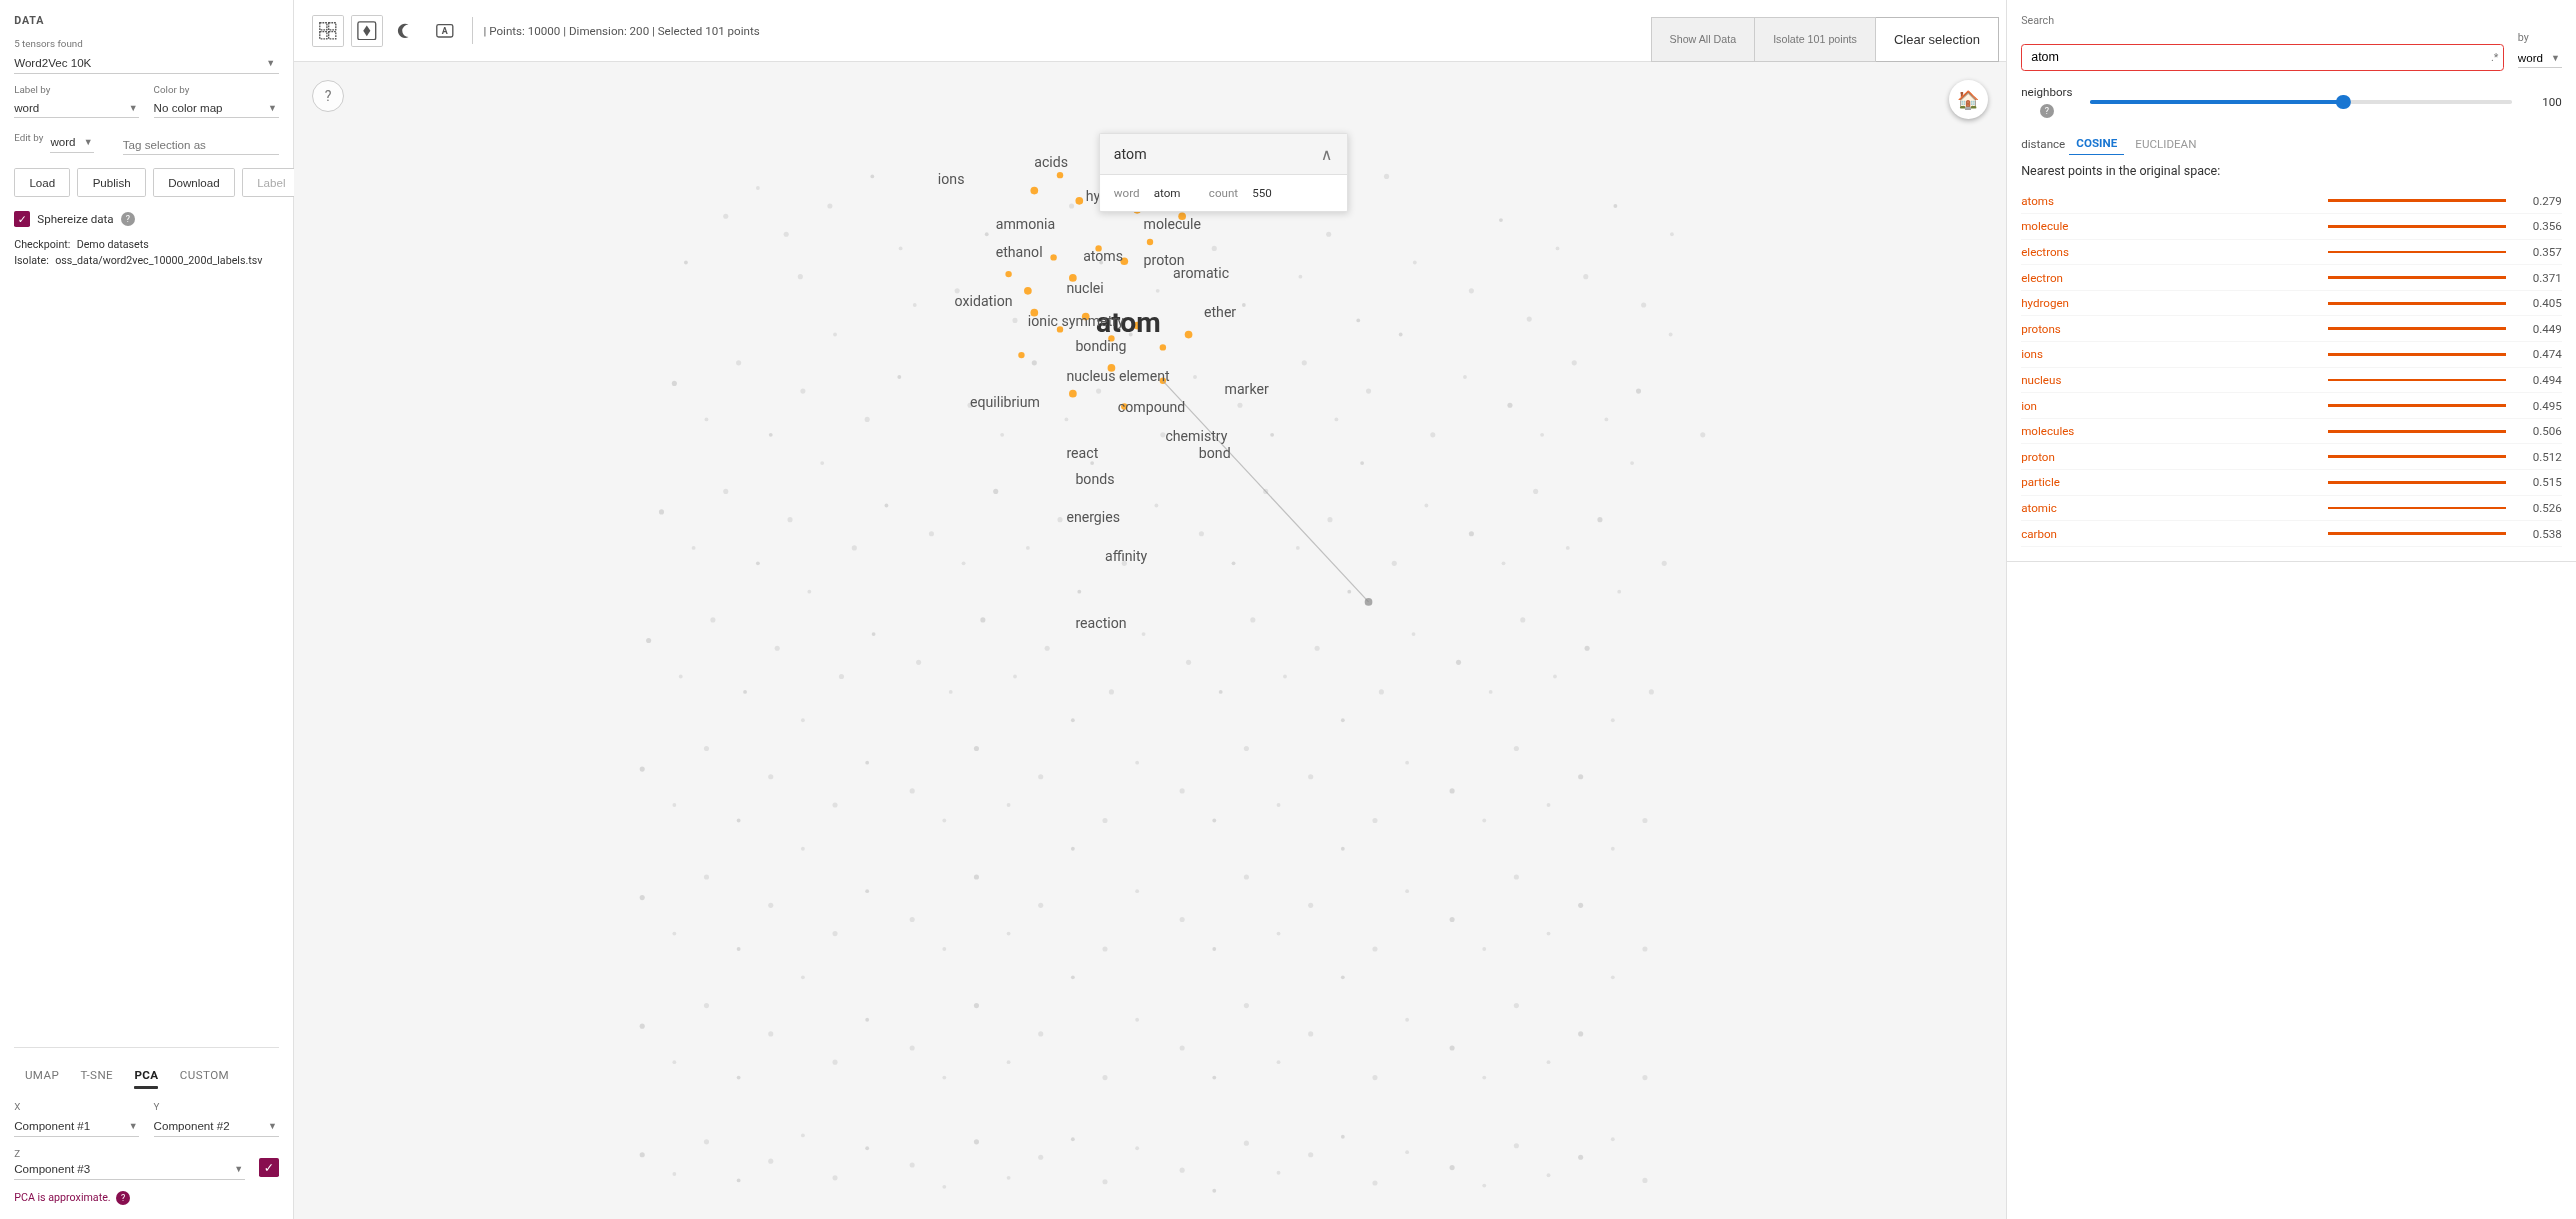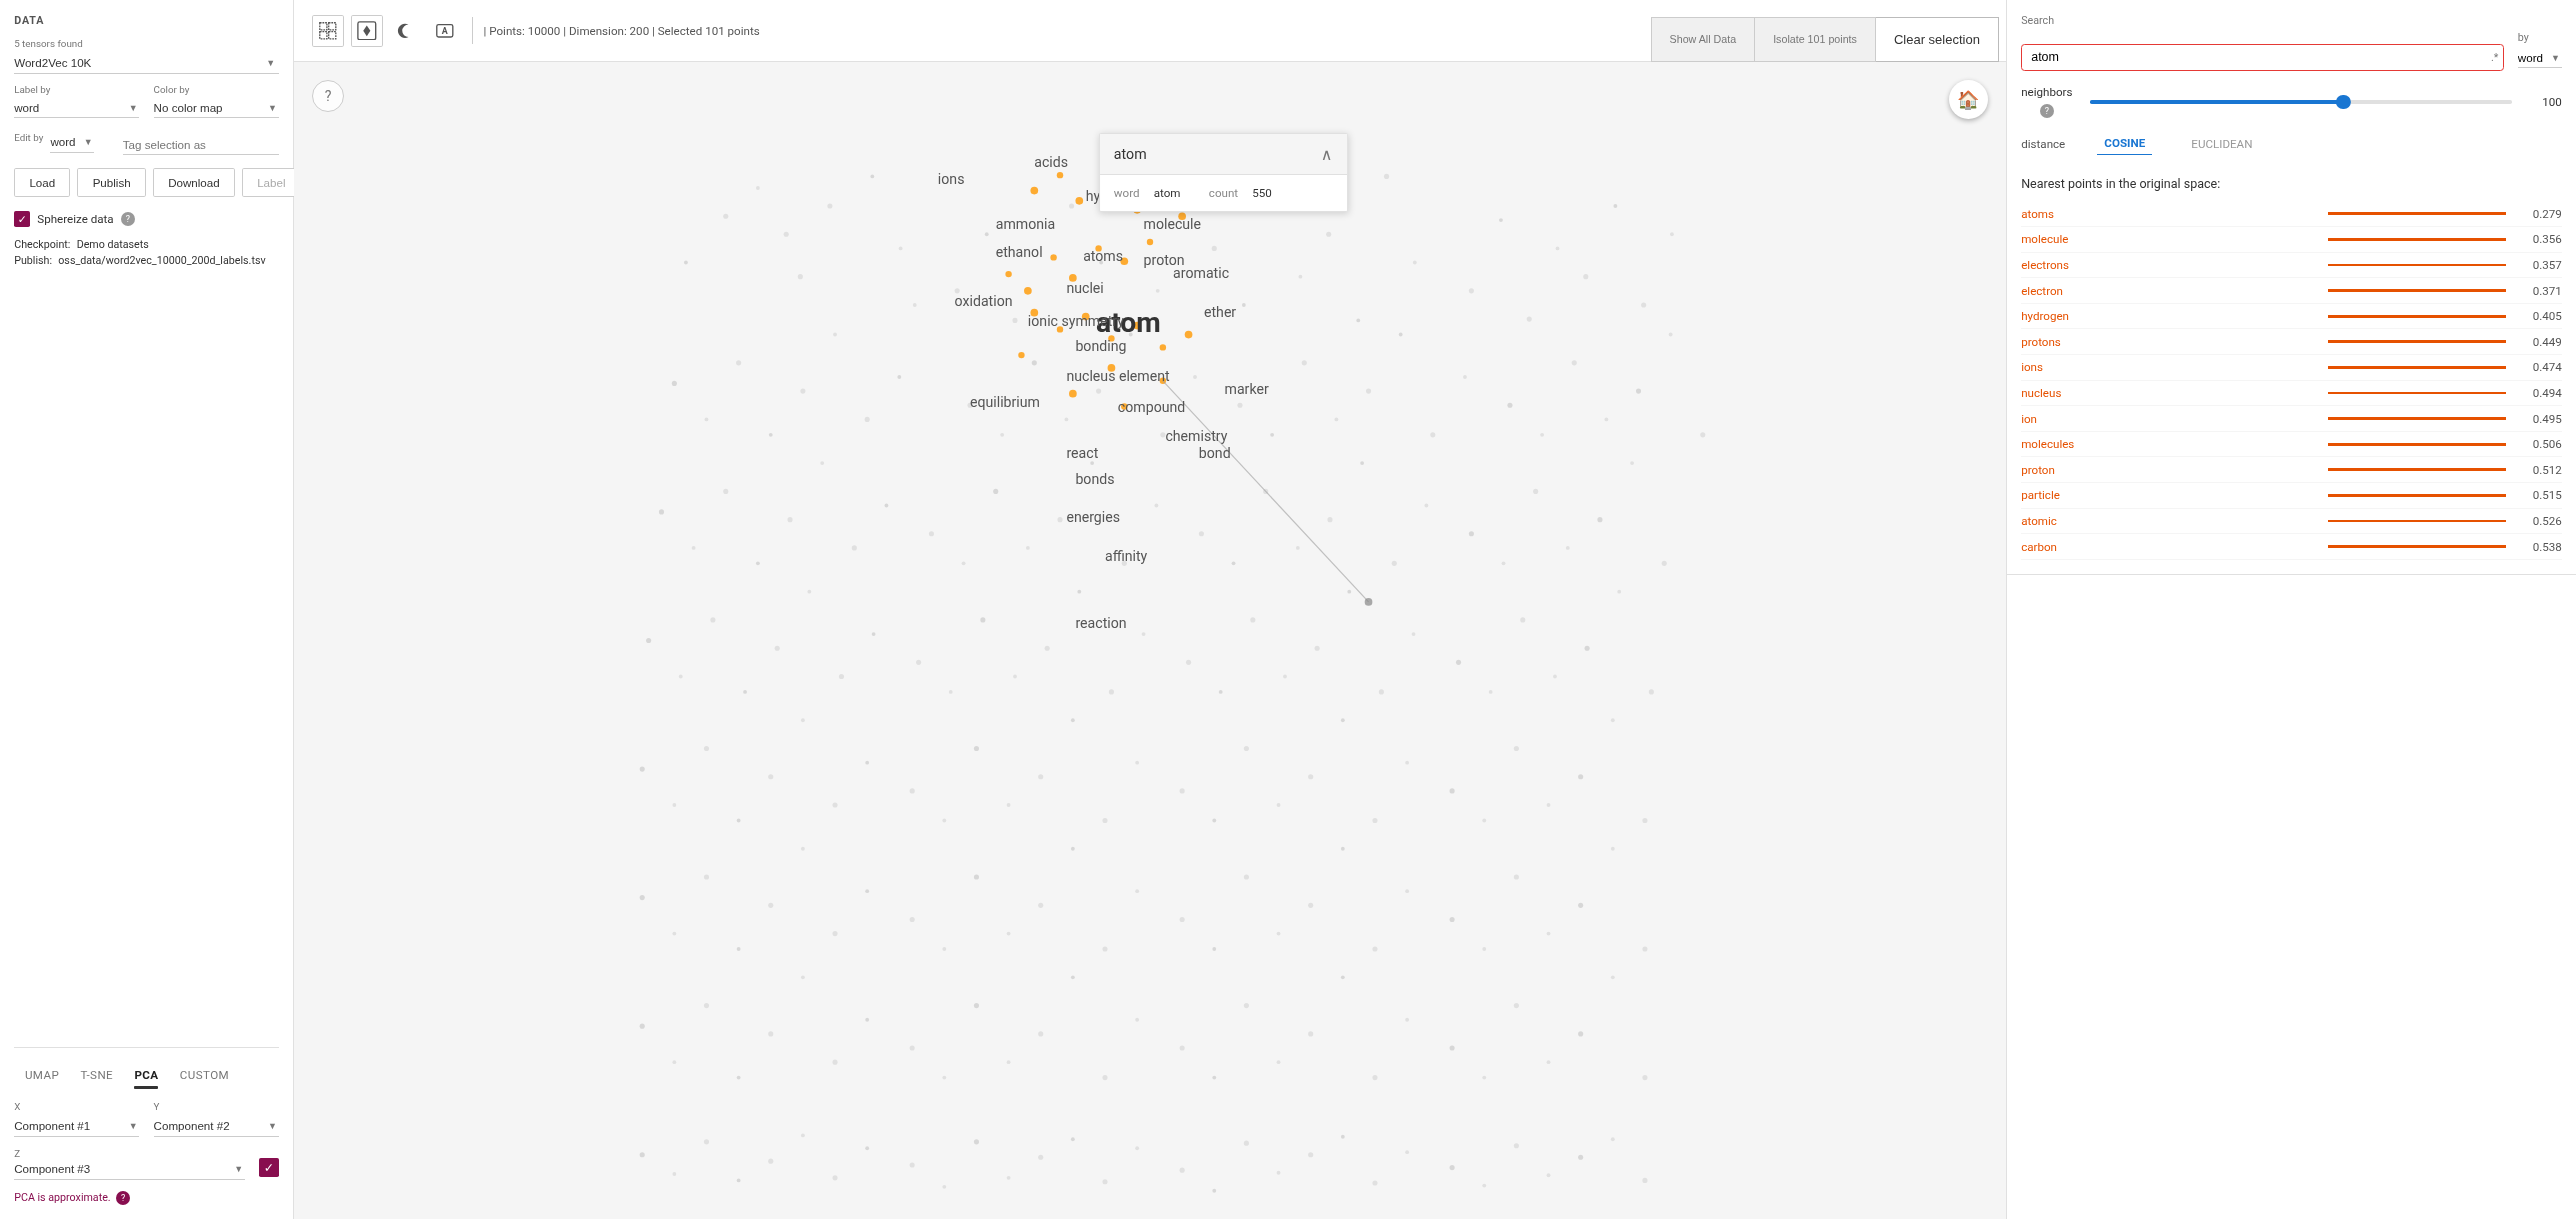--- a/index.html
+++ b/index.html
@@ -118,21 +118,21 @@
     .by-select-wrap .chevron { position: absolute; right: 1.8px; top: 50%; transform: translateY(-50%); font-size: 9px; color: #777; }
     
     .neighbors-row { display: flex; align-items: center; gap: 10.7px; margin-bottom: 14.2px; }
     .neighbors-label { font-size: 11.6px; color: #333; display: flex; align-items: center; gap: 5.3px; flex-direction: column; }
     .slider-wrap { flex: 1; }
     .slider-track { height: 3.6px; background: #e0e0e0; border-radius: 1.8px; position: relative; margin: 0 7.1px; }
     .slider-fill { height: 100%; background: #1976d2; border-radius: 1.8px; width: 60%; }
     .slider-thumb { width: 14.2px; height: 14.2px; background: #1976d2; border-radius: 50%; position: absolute; top: -5.3px; left: 60%; transform: translateX(-50%); cursor: pointer; }
     .neighbors-val { font-size: 11.6px; color: #333; min-width: 32px; text-align: right; }
     
-    .distance-row { display: flex; align-items: center; gap: 32px; margin-bottom: 21px; }
+    .distance-row { display: flex; align-items: center; gap: 4px; margin-bottom: 8px; }
     .distance-label { font-size: 11.6px; color: #555; }
     .distance-opt { font-size: 11.6px; cursor: pointer; padding: 3.6px 7.1px; }
     .distance-opt.active { color: #1976d2; font-weight: 700; border-bottom: 1.8px solid #1976d2; }
     .distance-opt.inactive { color: #999; }
     
     .nearest-title { font-size: 12.5px; color: #333; margin-bottom: 10.7px; font-weight: 400; }
     .nearest-list { display: flex; flex-direction: column; gap: 0; }
     .nearest-item { display: flex; align-items: center; padding: 5.3px 0; border-bottom: 0.9px solid #f5f5f5; }
     .nearest-item-name { color: #e65100; font-size: 11.6px; flex: 1; cursor: pointer; }
     .nearest-item-bar { flex: 2; height: 2.7px; background: #e65100; margin: 0 10.7px; }
@@ -202,21 +202,21 @@
       </div>
       <span class="sphereize-label">Sphereize data</span>
       <div class="help-icon">?</div>
     </div>
 
     <div class="checkpoint-row">
       <span>Checkpoint:</span>
       <span style="margin-left:3.6px;">Demo datasets</span>
     </div>
     <div class="metadata-row">
-      <span>Publish:</span>
+      <span>Isolate:</span>
       <span style="margin-left:3.6px; word-break:break-all;">oss_data/word2vec_10000_200d_labels.tsv</span>
     </div>
 
     <div class="spacer"></div>
 
     <div class="tabs-row">
       <div class="tab">UMAP</div>
       <div class="tab">T-SNE</div>
       <div class="tab active">PCA</div>
       <div class="tab">CUSTOM</div>

